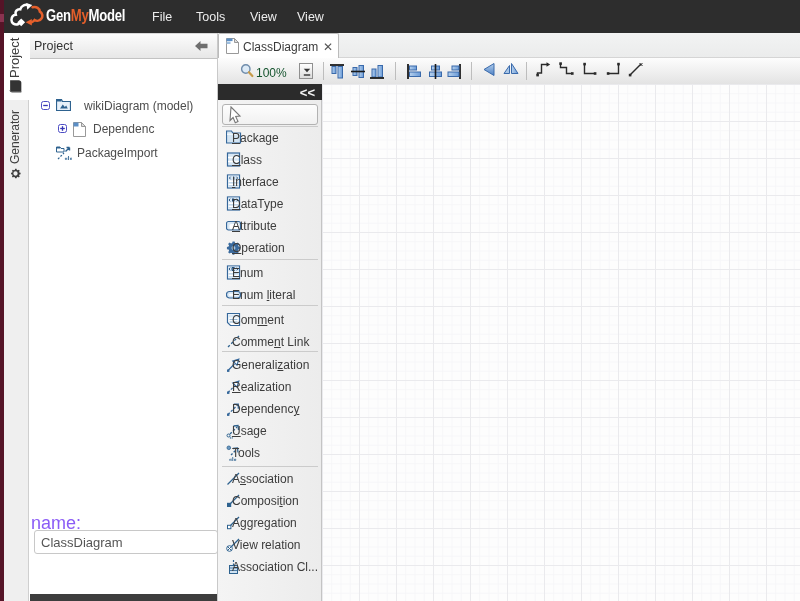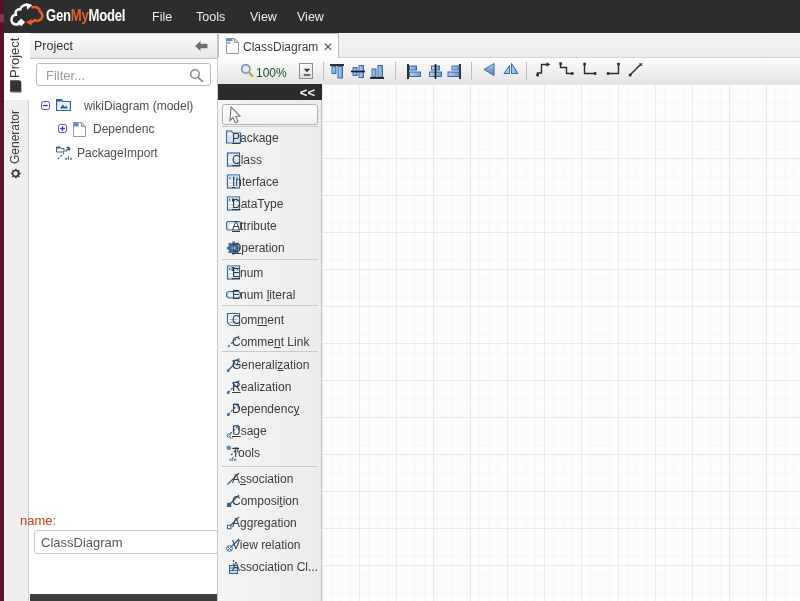--- a/index.html
+++ b/index.html
@@ -27,21 +27,21 @@
 .panelhead { left:30px; width:188px; height:26px; background:linear-gradient(#fcfcfc,#e7e7e7); border-bottom:1px solid #c3c3c3; border-top:1px solid #d8d8d8; }
 .panelhead .pht { position:absolute; left:4px; top:5px; font-size:12.5px; color:#333; }
 #projhead { top:33px; }
 #prophead { top:483px; }
 #projbody { left:30px; top:60px; width:188px; height:423px; background:#fff; }
 #propbody { left:30px; top:510px; width:188px; height:84px; background:#fff; }
 #footerbar { left:30px; top:594px; width:188px; height:7px; background:#3d3d3d; }
 #filter { left:36px; top:63px; width:175px; height:23px; border:1px solid #bbb; border-radius:3px; background:#fff; }
 #filter .ph { position:absolute; left:9px; top:4px; font-size:13px; color:#9a9a9a; }
 .treetext { font-size:12px; color:#4d4d4d; white-space:nowrap; }
-#namelabel { left:20px; top:513px; font-size:13px; color:#c2410c; }
+#namelabel { left:31px; top:513px; font-size:18px; color:#8b5cf6; }
 #nameinput { left:34px; top:530px; width:184px; height:24px; border:1px solid #c8c8c8; border-radius:3px; background:#fff; }
 #nameinput span { position:absolute; left:6px; top:4px; font-size:13px; color:#555; }
 
 
 #tabbar { left:218px; top:33px; width:582px; height:25px; background:linear-gradient(#f2f3f3,#ebecec); border-bottom:1px solid #d5d5d5; }
 #dtab { left:218px; top:33px; width:121px; height:25px; background:#fff; border:1px solid #bbb; border-bottom:none; border-radius:2px 2px 0 0; z-index:2; }
 #dtab .t { position:absolute; left:24px; top:6px; font-size:12px; color:#3a3a3a; }
 #dtab .x { position:absolute; left:104px; top:6px; font-size:12px; color:#555; }
 
 
@@ -105,27 +105,20 @@
     <circle cx="12" cy="12" r="2.2" fill="#efefef"></circle>
   </svg>
 
   <div class="abs panelhead" id="projhead">
       <span class="pht">Project</span>
     <svg style="position:absolute;right:10px;top:7px;" width="13" height="11" viewBox="0 0 13 11">
       <path d="M5.5 0 L5.5 10 L0 5 Z M5 2.8 L12.5 2.8 L12.5 7.2 L5 7.2 Z" fill="#6e6e6e"></path>
     </svg>
   </div>
   <div class="abs" id="projbody"></div>
-  <div class="abs" id="filter">
-      <span class="ph">Filter...</span>
-    <svg style="position:absolute;right:6px;top:4px;" width="15" height="15" viewBox="0 0 15 15">
-      <circle cx="6" cy="6" r="4.3" fill="none" stroke="#8a8a8a" stroke-width="1.6"></circle>
-      <line x1="9.3" y1="9.3" x2="13.3" y2="13.3" stroke="#8a8a8a" stroke-width="1.8" stroke-linecap="round"></line>
-    </svg>
-  </div>
 
   <svg class="abs" style="left:41px;top:101px;" width="9" height="9" viewBox="0 0 9 9">
     <rect x="0.5" y="0.5" width="8" height="8" rx="2" fill="#fff" stroke="#4d4dc4" stroke-width="1"></rect>
     <line x1="2.2" y1="4.5" x2="6.8" y2="4.5" stroke="#3535b5" stroke-width="1.3"></line>
   </svg>
   <svg class="abs" style="left:56px;top:98px;" width="15" height="14" viewBox="0 0 15 14">
     <path d="M0.5 3.5 L0.5 1.5 L5.5 1.5 L6.5 3.5 L14.5 3.5 L14.5 12.5 L0.5 12.5 Z" fill="#e8f1fa" stroke="#2e628f" stroke-width="1.2"></path>
     <rect x="1" y="2" width="4.5" height="1.5" fill="#2e628f"></rect>
     <path d="M4 10.5 L6.8 6.5 L8.8 9 L10.2 7.5 L11.8 10.5 Z" fill="#2e628f"></path>
   </svg>

